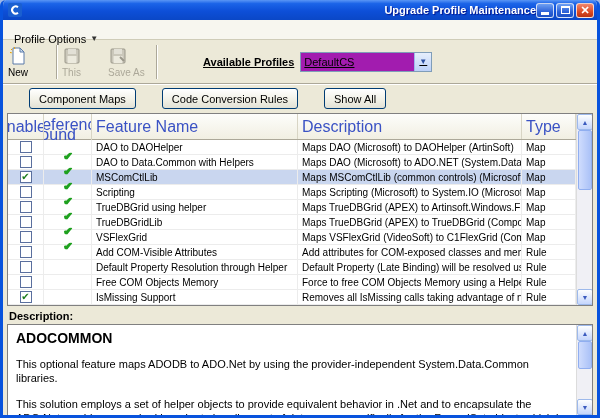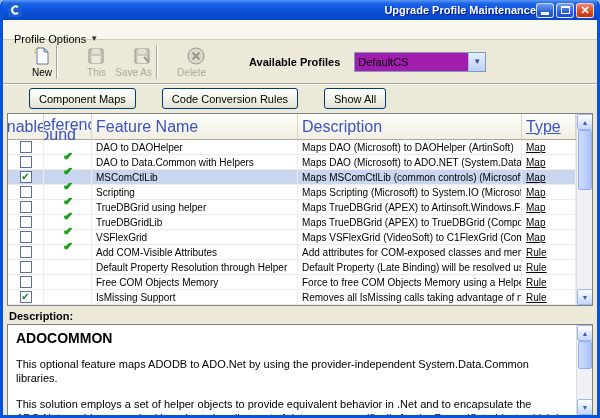--- a/index.html
+++ b/index.html
@@ -26,26 +26,26 @@
 
   
   .menubar { height:20px; background:#f7f6ef; border-bottom:1px solid #cfccb8;
              display:flex; align-items:center; padding-left:4px; }
   .menu-item { font-size:11px; padding:2px 7px; display:flex; align-items:center; gap:4px;margin-top:18px; }
   .caret { font-size:8px; color:#333; }
 
   
   .toolbar { height:44px; display:flex; align-items:center; padding:1px 4px;
              border-bottom:1px solid #aca899; box-shadow:0 1px 0 #fff; }
-  .tbtn { width:46px; height:40px; display:flex; flex-direction:column; align-items:flex-end;
+  .tbtn { width:46px; height:40px; display:flex; flex-direction:column; align-items:flex-start;
           justify-content:center; gap:1px; font-size:10px; border:1px solid transparent; border-radius:3px; }
   .tbtn.on { color:#000; }
   .tbtn.off { color:#aca899; }
   .tsep { width:2px; height:34px; border-left:1px solid #aca899; border-right:1px solid #fff; margin:0 3px; }
-  .profiles { display:flex; align-items:center; gap:14px; margin-left:42px; }
+  .profiles { display:flex; align-items:center; gap:6px; margin-left:42px;text-decoration:underline; }
   .plabel { font-size:11px; font-weight:bold; }
   .combo { width:132px; height:20px; border:1px solid #7f9db9; background:#a21caf;
            display:flex; align-items:center; }
   .combo-value { flex:1; font-size:11px; padding-left:3px; white-space:nowrap; overflow:hidden; }
   .combo-arrow { width:17px; height:18px; background:linear-gradient(180deg,#e6eefc,#bcd1f8);
                  border-left:1px solid #9db9eb; display:flex; align-items:center; justify-content:center;
                  font-size:8px; color:#2c4fa0; }
 
   
   .filterbar { display:flex; gap:5px; padding:4px 5px 3px 5px; }
@@ -62,21 +62,21 @@
   .hc { font-size:16px; color:#3a52c4; display:flex; align-items:center; padding:0 4px;
         border-right:1px solid #d8d5c5; line-height:10px; overflow:hidden; }
   .grow { display:flex; height:15px; border-bottom:1px solid #ececec; background:#fff; }
   .grow.selected { background:#c9d6ef; }
   .gc { font-size:10px; line-height:13px; padding:1px 4px 0 4px; border-right:1px solid #ececec;
         white-space:nowrap; overflow:hidden; color:#000; }
   .c-en { width:36px; display:flex; align-items:center; justify-content:center; padding:0; }
   .c-rf { width:48px; display:flex; align-items:center; justify-content:center; padding:16px; }
   .c-fn { width:206px; }
   .c-ds { width:224px; }
-  .c-tp { flex:1;text-decoration:underline; }
+  .c-tp { flex:1; }
   .cb { width:12px; height:12px; border:1px solid #5a6f9e; background:#fff; display:flex;
         align-items:center; justify-content:center; font-size:10px; line-height:10px; color:#1e7d1e; }
   .ref { color:#1fa11f; font-weight:bold; font-size:11px; text-shadow:1px 0 0 #1fa11f; }
 
   
   .vscroll { width:16px; background:#f0f0f5; border-left:1px solid #dcdcdc; display:flex;
              flex-direction:column; flex:0 0 auto; }
   .sb-btn { width:16px; height:16px; background:linear-gradient(180deg,#fdfefe,#c5d6fc);
             border:1px solid #9db9eb; border-radius:2px; display:flex; align-items:center;
             justify-content:center; font-size:7px; color:#3b5bbf; flex:0 0 auto; }
@@ -145,27 +145,20 @@
     <div class="tbtn off">
       <svg width="20" height="20" viewBox="0 0 20 20">
         <rect x="3" y="3" width="14" height="14" rx="1" fill="#cac7ba" stroke="#9a978a"></rect>
         <rect x="6" y="3" width="8" height="5" fill="#e2e0d6"></rect>
         <rect x="5.5" y="10" width="9" height="7" fill="#eceade"></rect>
         <path d="M12 11l4 4" stroke="#9a978a" stroke-width="2"></path>
       </svg>
       <span>Save As</span>
     </div>
     <div class="tsep"></div>
-    <div class="tbtn off">
-      <svg width="20" height="20" viewBox="0 0 20 20">
-        <circle cx="10" cy="10" r="8" fill="#dcd9cc" stroke="#9a978a"></circle>
-        <path d="M6.5 6.5l7 7M13.5 6.5l-7 7" stroke="#9a978a" stroke-width="2"></path>
-      </svg>
-      <span>Delete</span>
-    </div>
     <div class="profiles">
       <span class="plabel">Available Profiles</span>
       <div class="combo">
         <span class="combo-value">DefaultCS</span>
         <span class="combo-arrow">▼</span>
       </div>
     </div>
   </div>
 
   <div class="filterbar">

